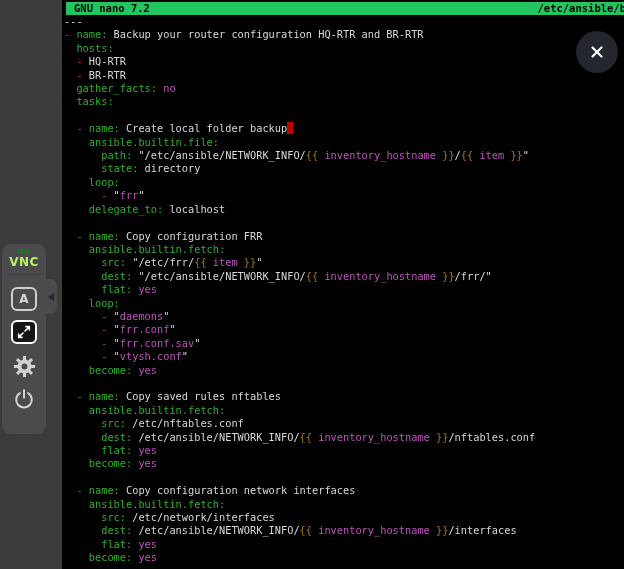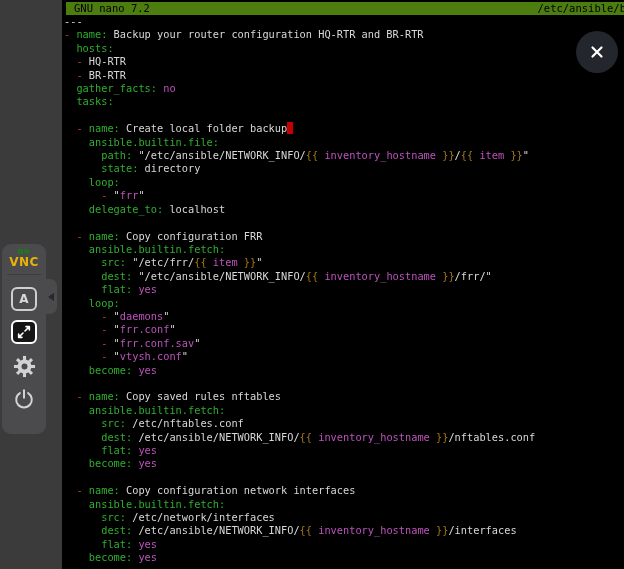--- a/index.html
+++ b/index.html
@@ -15,22 +15,22 @@
     position:absolute;left:0;top:0;width:62px;height:569px;
     background:#3b3b3b;
   }
   
   .terminal{
     position:absolute;left:62px;top:0;width:562px;height:569px;
     background:#000;
   }
   .titlebar{
     position:absolute;left:4px;top:2px;right:0;height:13px;
-    background:#4d7c0f;color:#000;
-    font-size:10.5px;font-weight:normal;line-height:13px;
+    background:#22c55e;color:#000;
+    font-size:10.5px;font-weight:bold;line-height:13px;
   }
   .title-app{position:absolute;left:8px;top:0;white-space:pre;}
   .title-file{position:absolute;right:-2px;top:0;white-space:pre;}
   .editor{
     position:absolute;left:2px;top:15px;right:0;bottom:0;
     font-size:10.3px;line-height:13.42px;
     white-space:pre;
   }
   .line{height:13.42px;}
   .seg-k{color:#2fae2f;margin-top:8px;}
@@ -62,21 +62,21 @@
     border-top:4px solid transparent;
     border-bottom:4px solid transparent;
     border-right:6px solid #27282b;
   }
   .vnc-logo{
     position:absolute;top:4px;left:0;width:44px;
     text-align:center;line-height:1;
     font-family:"DejaVu Sans","Liberation Sans",sans-serif;
   }
   .vnc-logo .no{display:block;font-size:8px;font-weight:bold;color:#0c8a0c;letter-spacing:1px;}
-  .vnc-logo .vnc{display:block;font-size:12px;font-weight:bold;color:#eab308;letter-spacing:0.5px;}
+  .vnc-logo .vnc{display:block;font-size:12px;font-weight:bold;color:#bef264;letter-spacing:0.5px;}
   .vnc-sep{position:absolute;top:30px;left:5px;width:34px;height:1px;background:#3c3c3e;}
   .vnc-btn{
     position:absolute;left:9px;width:26px;height:24px;
     display:flex;align-items:center;justify-content:center;
     border-radius:6px;cursor:pointer;box-sizing:border-box;
   }
   .vnc-btn.boxed{border:2px solid #cfcfcf;}
   .vnc-btn.active{border:2px solid #ffffff;background:#151515;}
   .btn-a-label{
     font-family:"DejaVu Sans","Liberation Sans",sans-serif;

